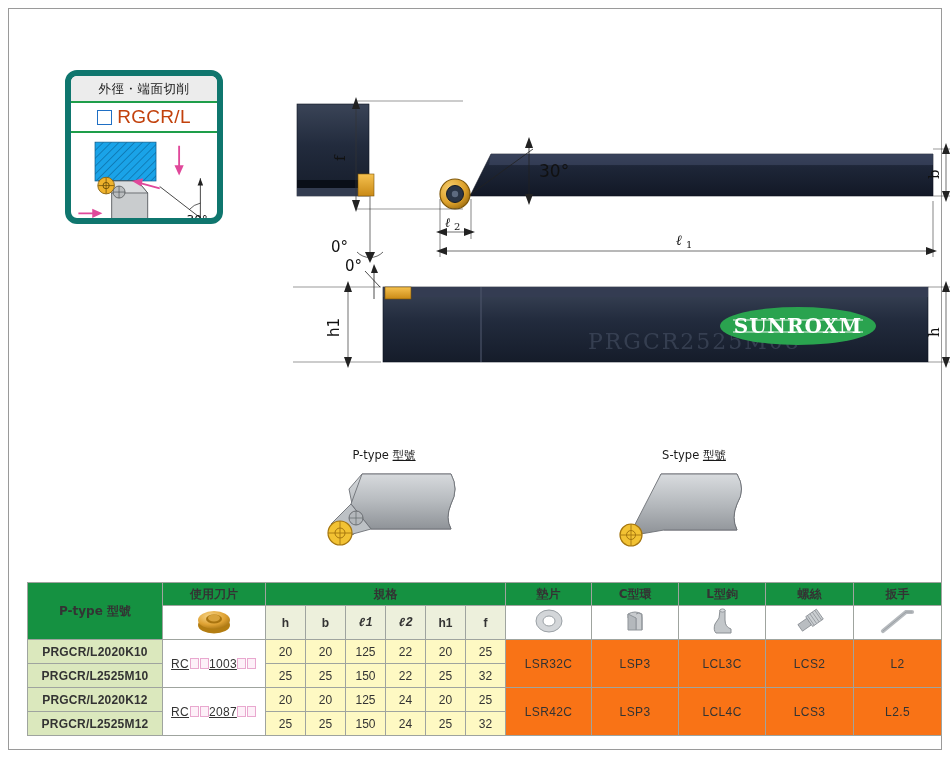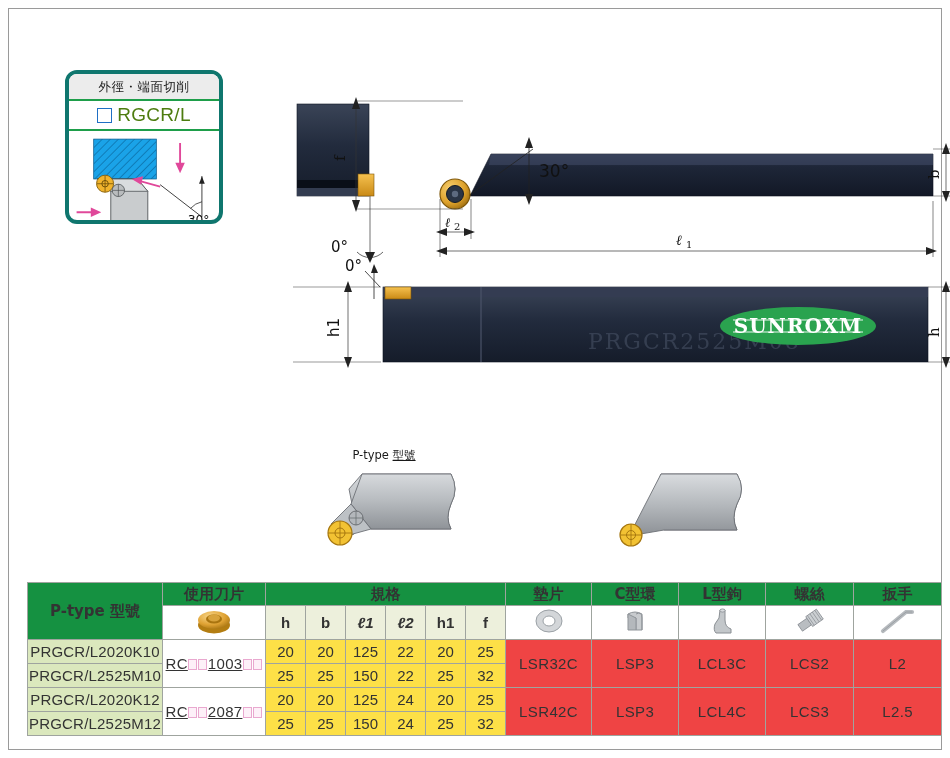--- a/index.html
+++ b/index.html
@@ -10,36 +10,36 @@
   }
   
   #frame{
     position:absolute;left:8px;top:8px;width:934px;height:742px;
     border:1px solid #9a9a9a;box-sizing:border-box;background:#fff;
   }
 
   
   #badge{
     position:absolute;left:56px;top:61px;width:158px;height:154px;
-    border:4px solid #0f766e;border-radius:12px;box-sizing:border-box;
+    border:6px solid #0f766e;border-radius:12px;box-sizing:border-box;
     background:#ffffff;overflow:hidden;
   }
   #badge-title{
     height:25px;line-height:25px;text-align:center;
     background:#ececec;border-bottom:2px solid #1e9e4a;
     font-size:12.5px;color:#1a1a1a;letter-spacing:.5px;
     font-family:"DejaVu Sans","Liberation Sans",sans-serif;
   }
   #badge-code-row{
     height:28px;border-bottom:2px solid #1e9e4a;
     display:flex;align-items:center;justify-content:center;gap:5px;
     background:#fff;
   }
   #badge-sq{width:13px;height:13px;border:1.4px solid #1f6fc4;background:#fff;display:inline-block;}
-  #badge-code{font-size:19px;font-weight:400;color:#4d7c0f;letter-spacing:.3px;}
+  #badge-code{font-size:19px;font-weight:400;color:#c2410c;letter-spacing:.3px;}
   #badge-art{position:absolute;left:0;top:55px;width:100%;height:99px;}
 
   
   #drawing{position:absolute;left:224px;top:40px;width:718px;height:340px;}
 
   
   .typefig{position:absolute;width:250px;height:115px;}
   #ptype{left:250px;top:435px;}
   #stype{left:560px;top:435px;}
   .typelabel{
@@ -47,41 +47,41 @@
     font-size:11.5px;color:#1a1a1a;
     font-family:"DejaVu Sans","Liberation Sans",sans-serif;
   }
   .typelabel u{}
 
   
   #tablewrap{position:absolute;left:18px;top:573px;width:914px;}
   table.spec{border-collapse:collapse;width:914px;table-layout:fixed;}
   table.spec th,table.spec td{
     border:1px solid #9fa49f;padding:0;text-align:center;vertical-align:middle;
-    font-size:15px;color:#333;
+    font-size:12px;color:#333;
   }
   th.hd{
     background:#159141;color:#ffffff;font-size:12px;font-weight:bold;height:22px;
     border-color:#159141;
     font-family:"DejaVu Sans","Liberation Sans",sans-serif;
   }
   th.icell{background:#edf0dc;height:32px;font-size:14px;font-weight:bold;color:#111;}
   th.iconcell{background:#ffffff;height:32px;}
   td.name{
-    background:#dbe8bd;font-weight:normal;font-size:11px;color:#111;height:23px;
+    background:#dbe8bd;font-weight:bold;font-size:11px;color:#111;height:23px;
     letter-spacing:.2px;
   }
   td.insert{background:#ffffff;font-size:10.5px;color:#7a7a7a;letter-spacing:.3px;text-decoration:underline;}
-  td.num{background:#fde047;height:23px;font-size:10.5px;color:#555;}
-  td.acc{background:#ef4444;font-size:10.5px;color:#7a7a7a;letter-spacing:.4px;}
+  td.num{background:#fef9c3;height:23px;font-size:10.5px;color:#555;}
+  td.acc{background:#f97316;font-size:10.5px;color:#7a7a7a;letter-spacing:.4px;}
   .ph{
     display:inline-block;width:7px;height:9px;border:1px solid #e9a8cf;
     background:#fdf0f8;vertical-align:-1px;margin:0 .5px;
   }
-  .lsub{font-style:italic;font-family:Liberation Sans, sans-serif;}
+  .lsub{font-style:italic;font-family:Liberation Mono, monospace;}
 </style>
 </head>
 <body>
 
 <div id="page">
   <div id="frame">
 
     <div id="badge">
       <div id="badge-title">外徑・端面切削</div>
       <div id="badge-code-row">
@@ -281,20 +281,24 @@
         <line x1="90" y1="74" x2="104" y2="74" stroke="#63676b" stroke-width="0.7"></line>
         <line x1="97" y1="67" x2="97" y2="81" stroke="#63676b" stroke-width="0.7"></line>
         <circle cx="81" cy="89" r="12" fill="#f2c233" stroke="#a5760f" stroke-width="1.2"></circle>
         <circle cx="81" cy="89" r="5" fill="#f2c233" stroke="#a5760f" stroke-width="1"></circle>
         <line x1="69" y1="89" x2="93" y2="89" stroke="#a5760f" stroke-width="0.9"></line>
         <line x1="81" y1="77" x2="81" y2="101" stroke="#a5760f" stroke-width="0.9"></line>
       </svg>
     </div>
 
     <div id="stype" class="typefig">
+      <div class="typelabel">
+        <span>S-type</span>
+        <u>型號</u>
+      </div>
       <svg viewBox="0 0 250 115" width="250" height="115">
         <defs>
           <linearGradient id="sg" x1="0" y1="0" x2="0" y2="1">
             <stop offset="0%" stop-color="#d9dcdf"></stop>
             <stop offset="50%" stop-color="#b4b8bc"></stop>
             <stop offset="100%" stop-color="#8c9095"></stop>
           </linearGradient>
         </defs>
         <path d="M92 30 L168 30 Q177 45 168 60 Q162 74 168 86 L95 86 L78 72 L64 90
                  L55 94 L62 90 L78 65 Z" fill="url(#sg)" stroke="#6d7176" stroke-width="0.9"></path>

